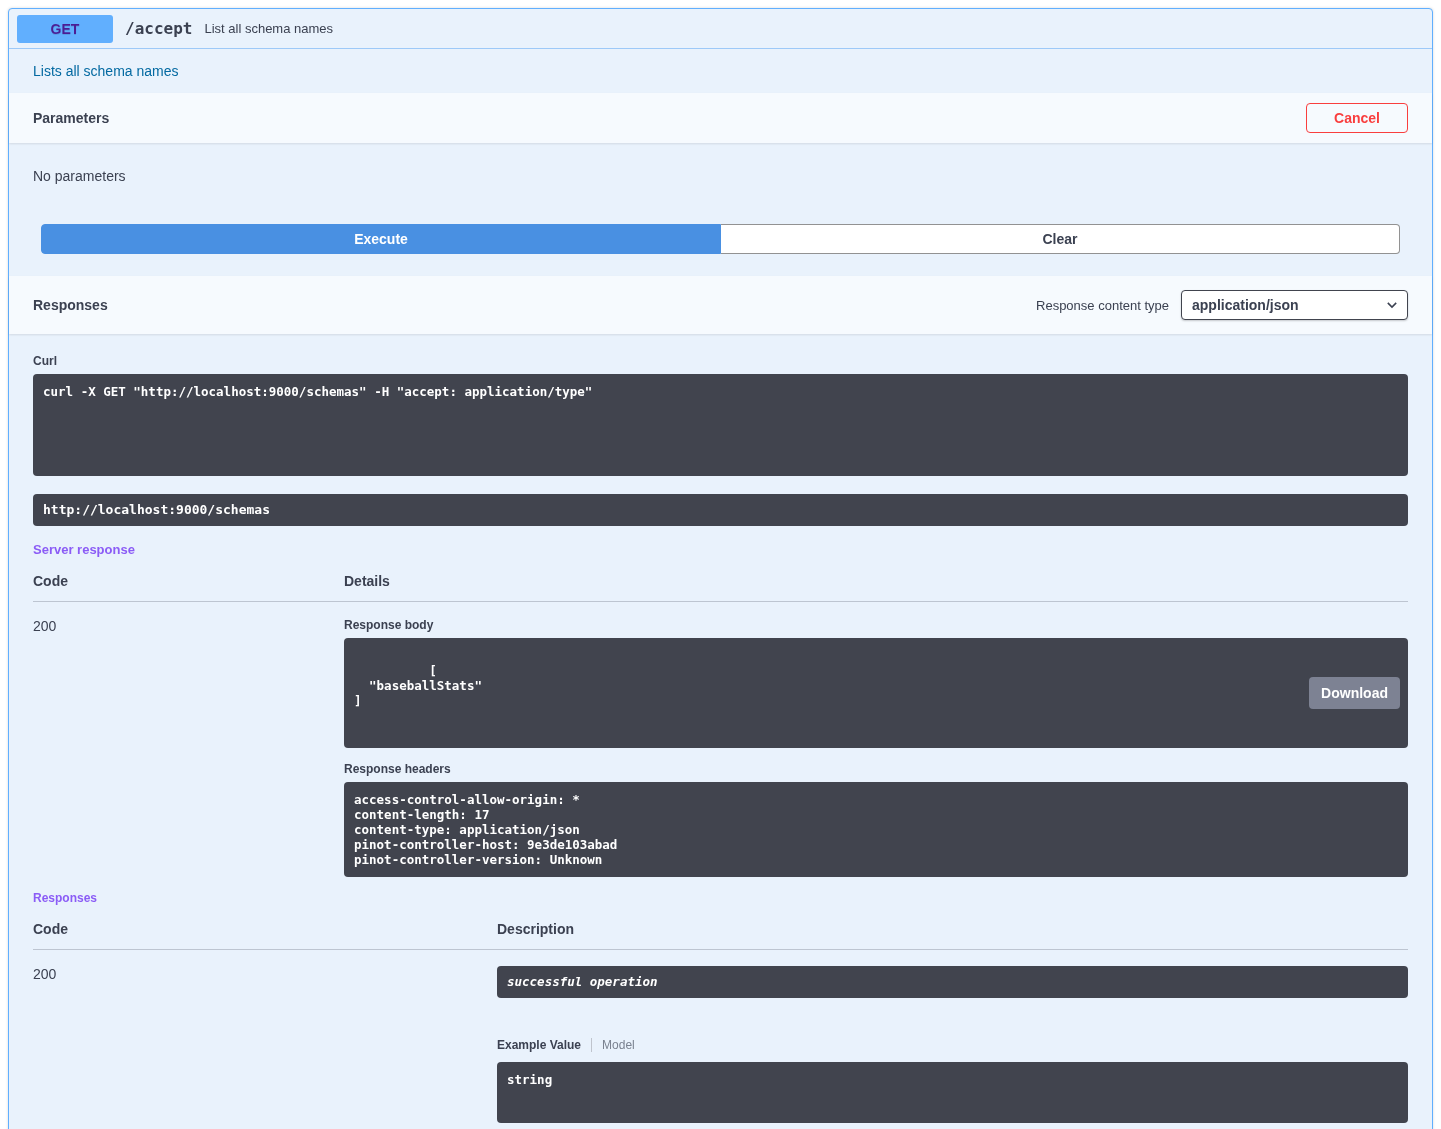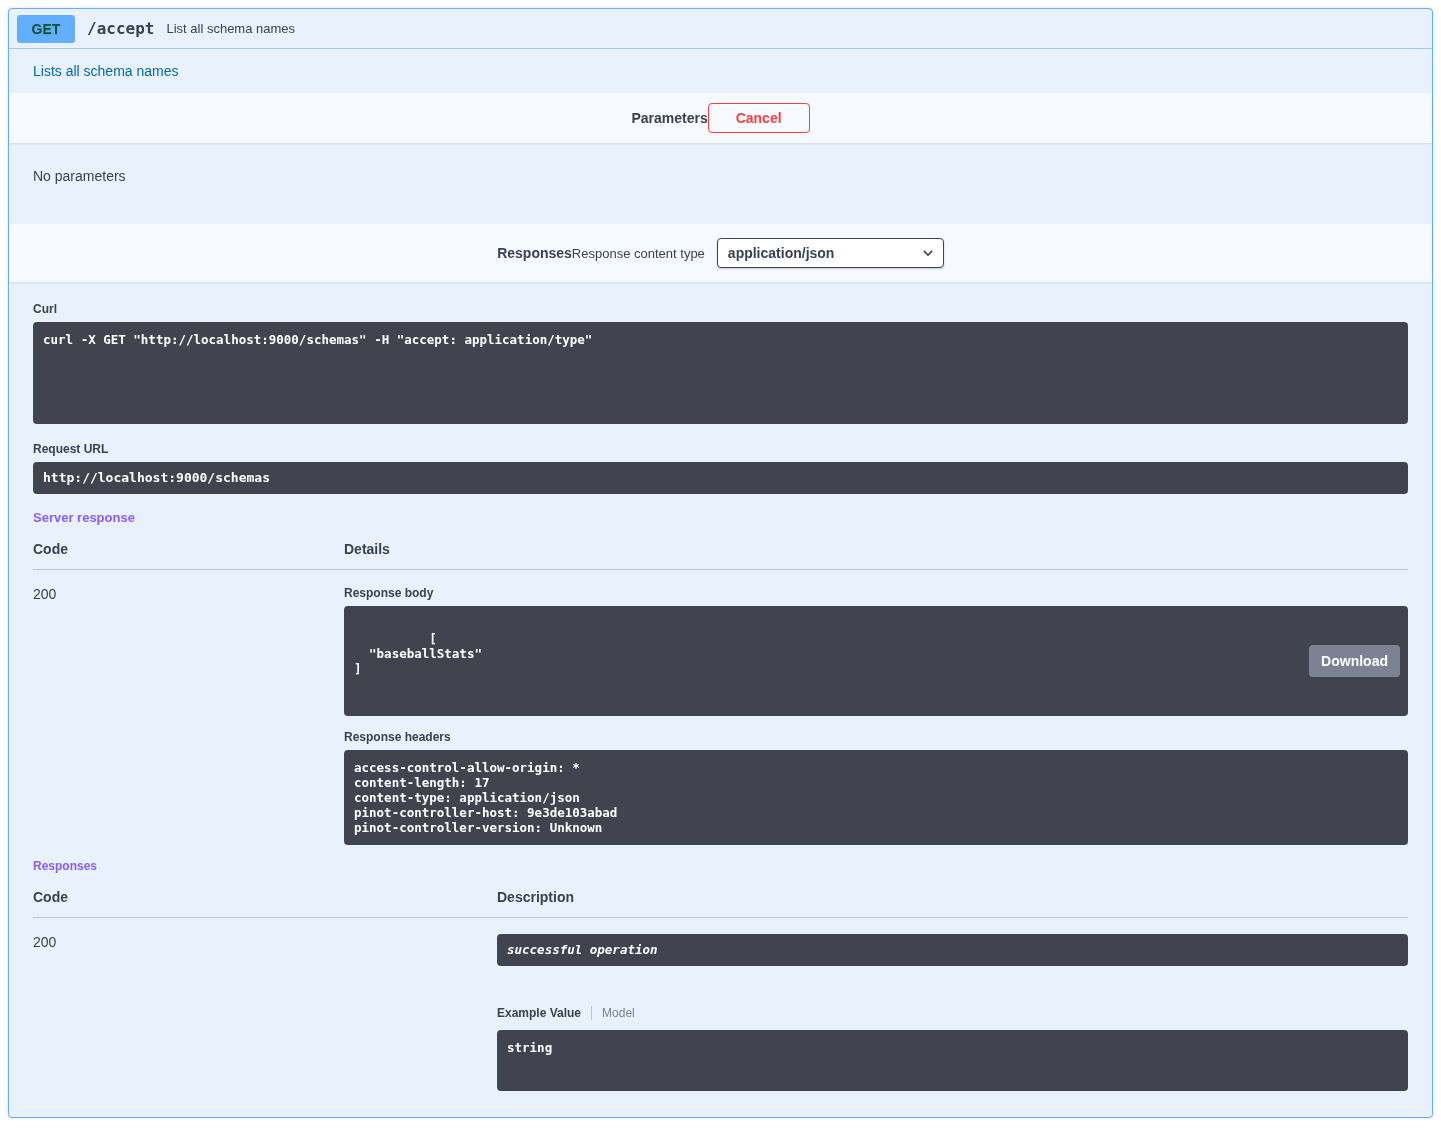--- a/index.html
+++ b/index.html
@@ -19,37 +19,37 @@
   }
   
   .opblock-summary {
     display: flex; align-items: center;
     padding: 5px 8px;
     border-bottom: 1px solid #9dc9f8;
     cursor: pointer;
     min-height: 40px;
   }
   .method-badge {
-    background: #61affe; color: #14532d;
+    background: #61affe; color: #4c1d95;
     font-weight: 700; font-size: 14px;
-    width: 58px; text-align: center;
+    width: 96px; text-align: center;
     padding: 6px 0; border-radius: 3px;
     text-shadow: 0 1px 0 rgba(0,0,0,.1);
   }
   .op-path {
     font-family: "DejaVu Sans Mono", monospace;
     font-size: 16px; font-weight: 700;
     color: #3b4151; margin-left: 12px;
   }
   .op-summary-text { font-size: 13px; color: #3b4151; margin-left: 12px; }
   
   .op-description { padding: 14px 24px; font-size: 14px; color: #0369a1; }
   
   .section-header {
-    display: flex; justify-content: center; align-items: center;
+    display: flex; justify-content: space-between; align-items: center;
     padding: 10px 24px;
     background: rgba(255,255,255,.6);
     box-shadow: 0 1px 2px rgba(0,0,0,.1);
     min-height: 50px;
   }
   .section-header.responses-bar { min-height: 58px; }
   .section-title { font-size: 14px; font-weight: 700; color: #3b4151; }
   .btn-cancel {
     font-family: "Liberation Sans", sans-serif;
     background: transparent;
@@ -141,20 +141,24 @@
 
   <div class="op-description">Lists all schema names</div>
 
   <div class="section-header">
     <span class="section-title">Parameters</span>
     <button class="btn-cancel">Cancel</button>
   </div>
 
   <div class="no-params">No parameters</div>
 
+  <div class="execute-row">
+    <button class="btn-execute">Execute</button>
+    <button class="btn-clear">Clear</button>
+  </div>
 
   <div class="section-header responses-bar">
     <span class="section-title">Responses</span>
     <div class="content-type-wrap">
       <span class="content-type-label">Response content type</span>
       <div class="content-type-select">
         <span>application/json</span>
         <span class="chevron">
           <svg width="14" height="14" viewBox="0 0 20 20">
               <path d="M4 7l6 6 6-6" fill="none" stroke="#3b4151" stroke-width="2.2"></path>
@@ -162,21 +166,20 @@
         </span>
       </div>
     </div>
   </div>
 
   <div class="responses-inner">
 
     <div class="block-label">Curl</div>
     <div class="code-block curl-block">curl -X GET "http://localhost:9000/schemas" -H "accept: application/type"</div>
 
-    <div class="block-label">Request URL</div>
     <div class="code-block url-block">http://localhost:9000/schemas</div>
 
     <div class="sub-label">Server response</div>
 
     <div class="table-head">
       <span class="col-head w-code-1">Code</span>
       <span class="col-head">Details</span>
     </div>
 
     <div class="table-row">

